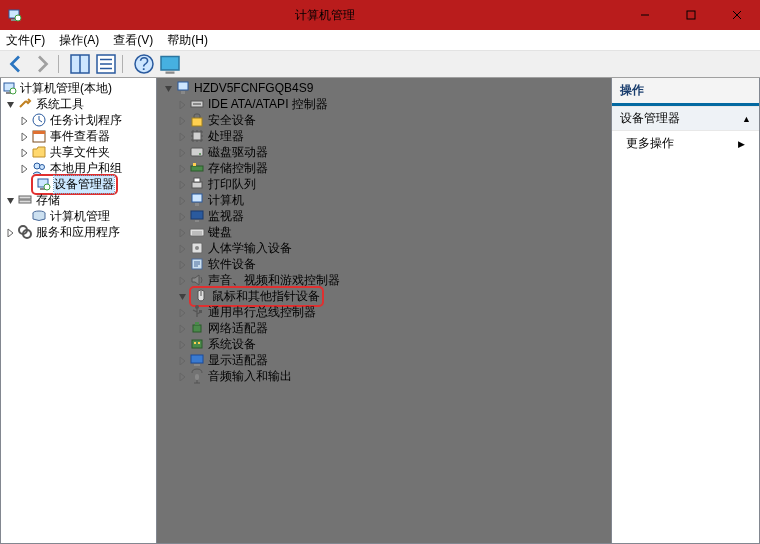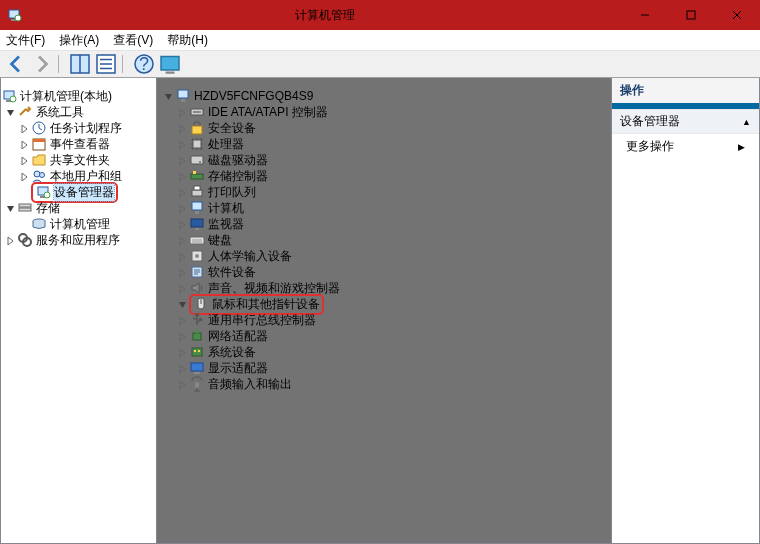--- a/index.html
+++ b/index.html
@@ -17,32 +17,32 @@
 
 .toolbar { height: 28px; background: #f0f0f0; border-top: 1px solid #e3e3e3; border-bottom: 1px solid #a0a0a0; display: flex; align-items: center; padding-left: 4px; gap: 2px; }
 .tbtn { width: 24px; height: 22px; display: flex; align-items: center; justify-content: center; }
 .tbtn.sep { width: 6px; border-left: 1px solid #b0b0b0; height: 18px; margin: 0 2px; }
 
 .workarea { display: flex; height: calc(544px - 30px - 20px - 28px); }
 .left-pane { width: 157px; border: 1px solid #828790; border-top: none; background: #fff; overflow: hidden; }
 .middle-pane { flex: 1; border: 1px solid #828790; border-top: none; border-left: none; background: #737373; overflow: hidden; }
 .right-pane { width: 148px; border: 1px solid #828790; border-top: none; border-left: none; background: #fff; }
 
-.tree { padding: 10px 0; }
+.tree { padding: 2px 0; }
 .tree-row { display: flex; align-items: center; height: 16px; padding-right: 4px; white-space: nowrap; cursor: default; }
 .tw { width: 14px; height: 14px; display: flex; align-items: center; justify-content: center; flex-shrink: 0; }
 .tw svg { width: 9px; height: 9px; }
 .ic { width: 16px; height: 16px; margin-right: 3px; flex-shrink: 0; display: flex; align-items: center; justify-content: center; }
 .ic svg { width: 16px; height: 16px; }
 .lbl { color: #000; }
 .lbl.sel { background: #cce8ff; outline: 1px dotted #7aa7c7; }
 .hl { border: 2px solid #e03030; border-radius: 5px; padding: 0 2px; display: inline-flex; align-items: center; }
 .ind { display: inline-block; flex-shrink: 0; }
 
-.right-pane .hdr { border-bottom: 6px solid #0369a1; padding: 4px 8px; font-weight: bold; color: #1a3e6e; background: #f4f4f4; }
+.right-pane .hdr { border-bottom: 3px solid #0369a1; padding: 4px 8px; font-weight: bold; color: #1a3e6e; background: #f4f4f4; }
 .right-pane .sect { border-top: 1px solid #e8e8e8; border-bottom: 1px solid #e8e8e8; background: #eef2f6; padding: 3px 8px; display: flex; align-items: center; justify-content: space-between; }
 .right-pane .sect .tri { font-size: 9px; }
 .right-pane .link { padding: 4px 14px; color: #000; display: flex; align-items: center; justify-content: space-between; }
 .right-pane .link .arr { font-size: 9px; }
 </style>
 </head>
 <body>
 
 <svg width="0" height="0" style="position:absolute">
 <defs>

